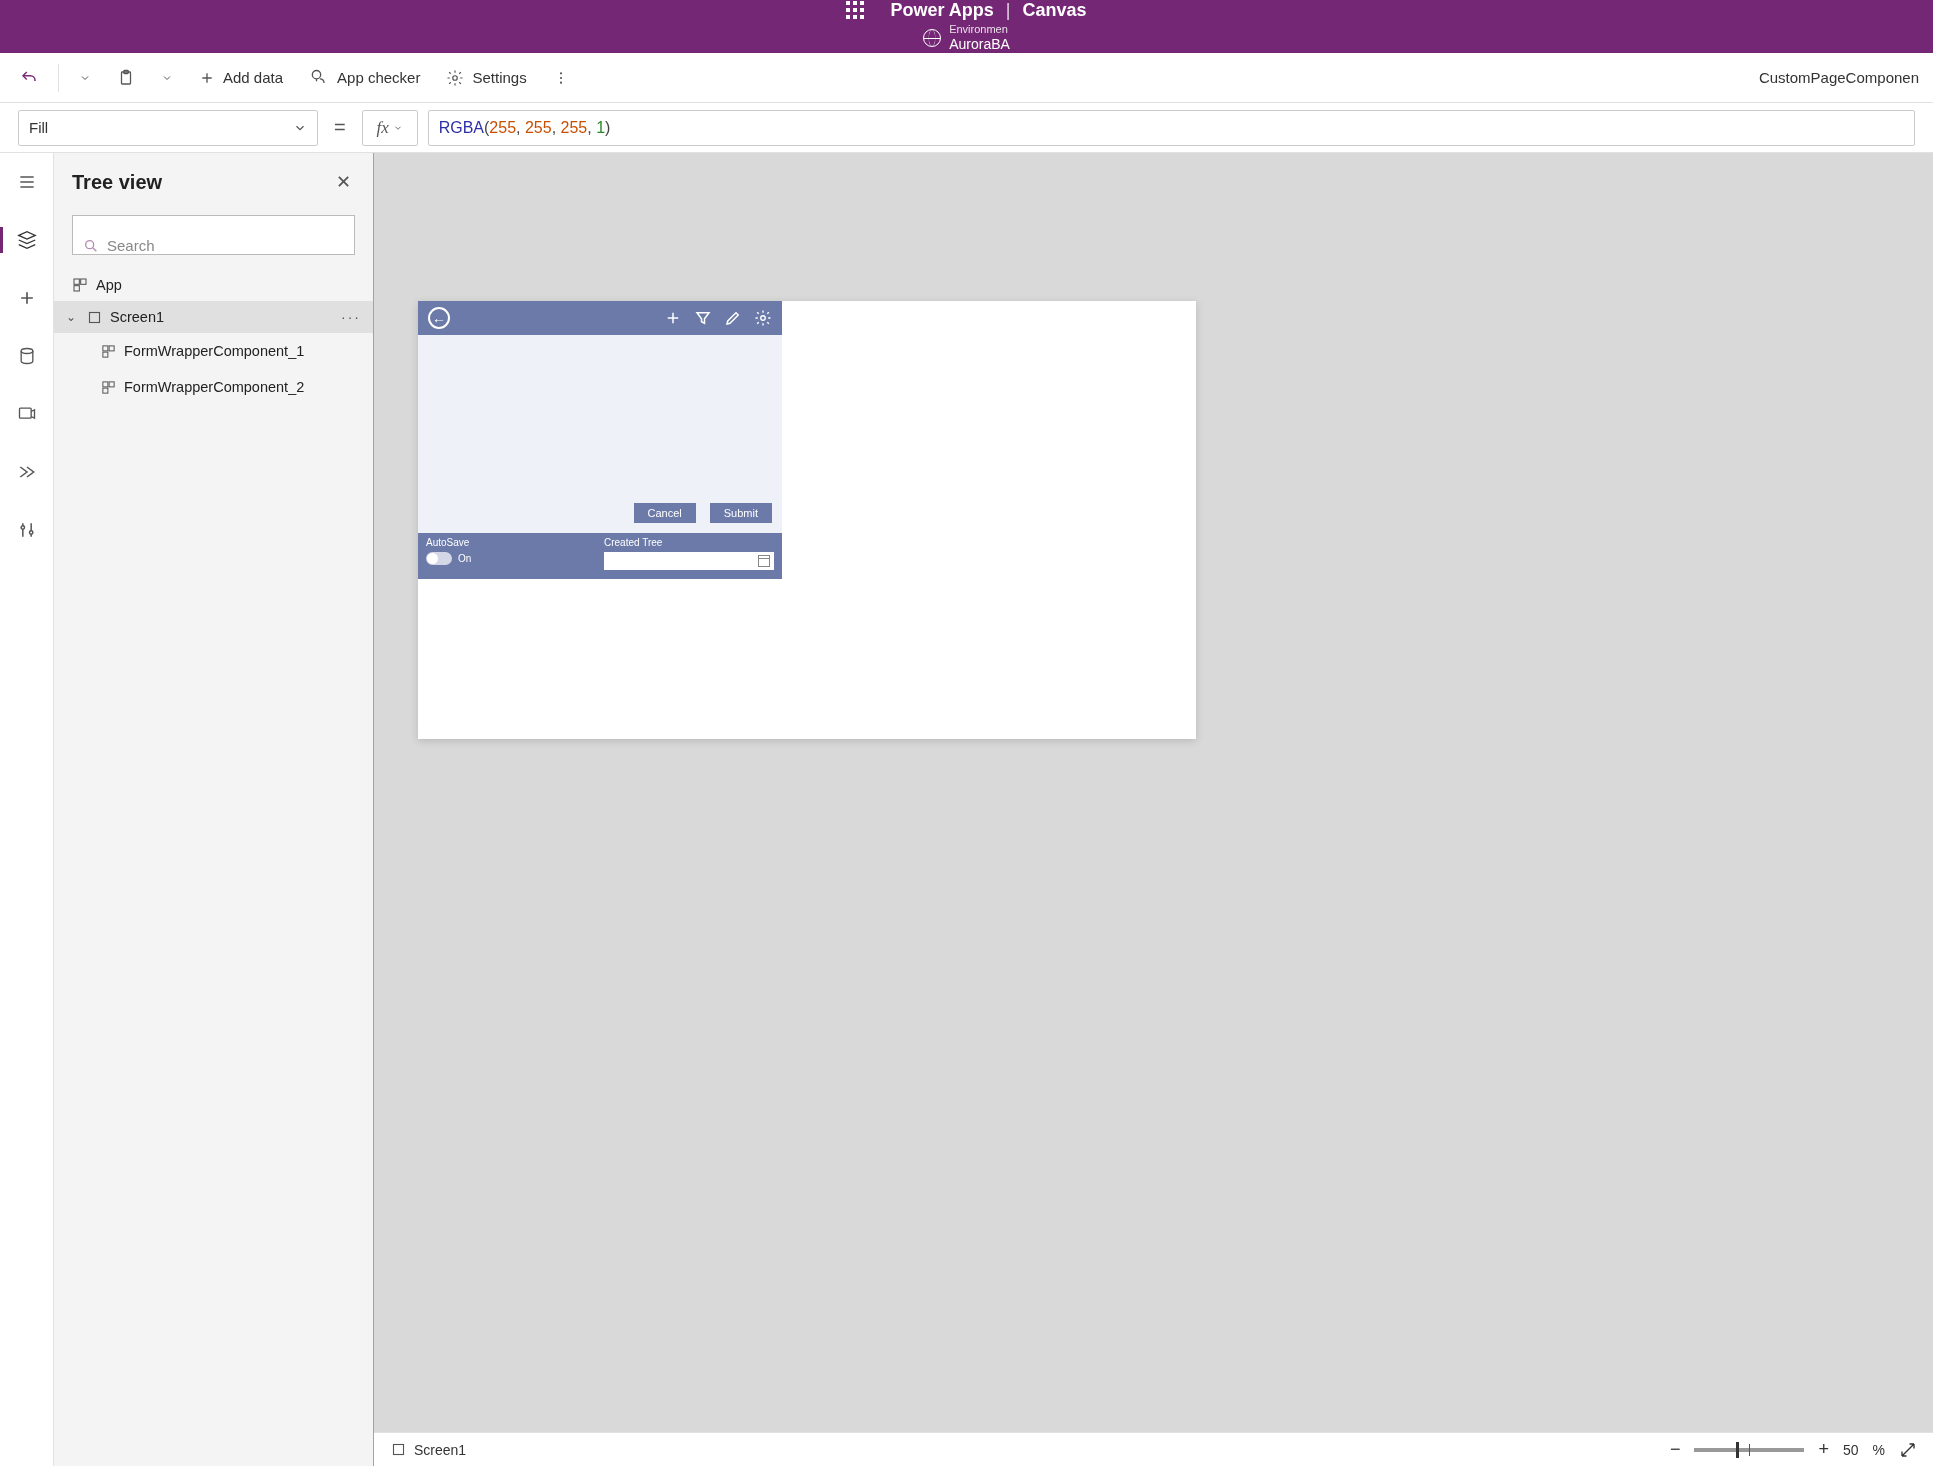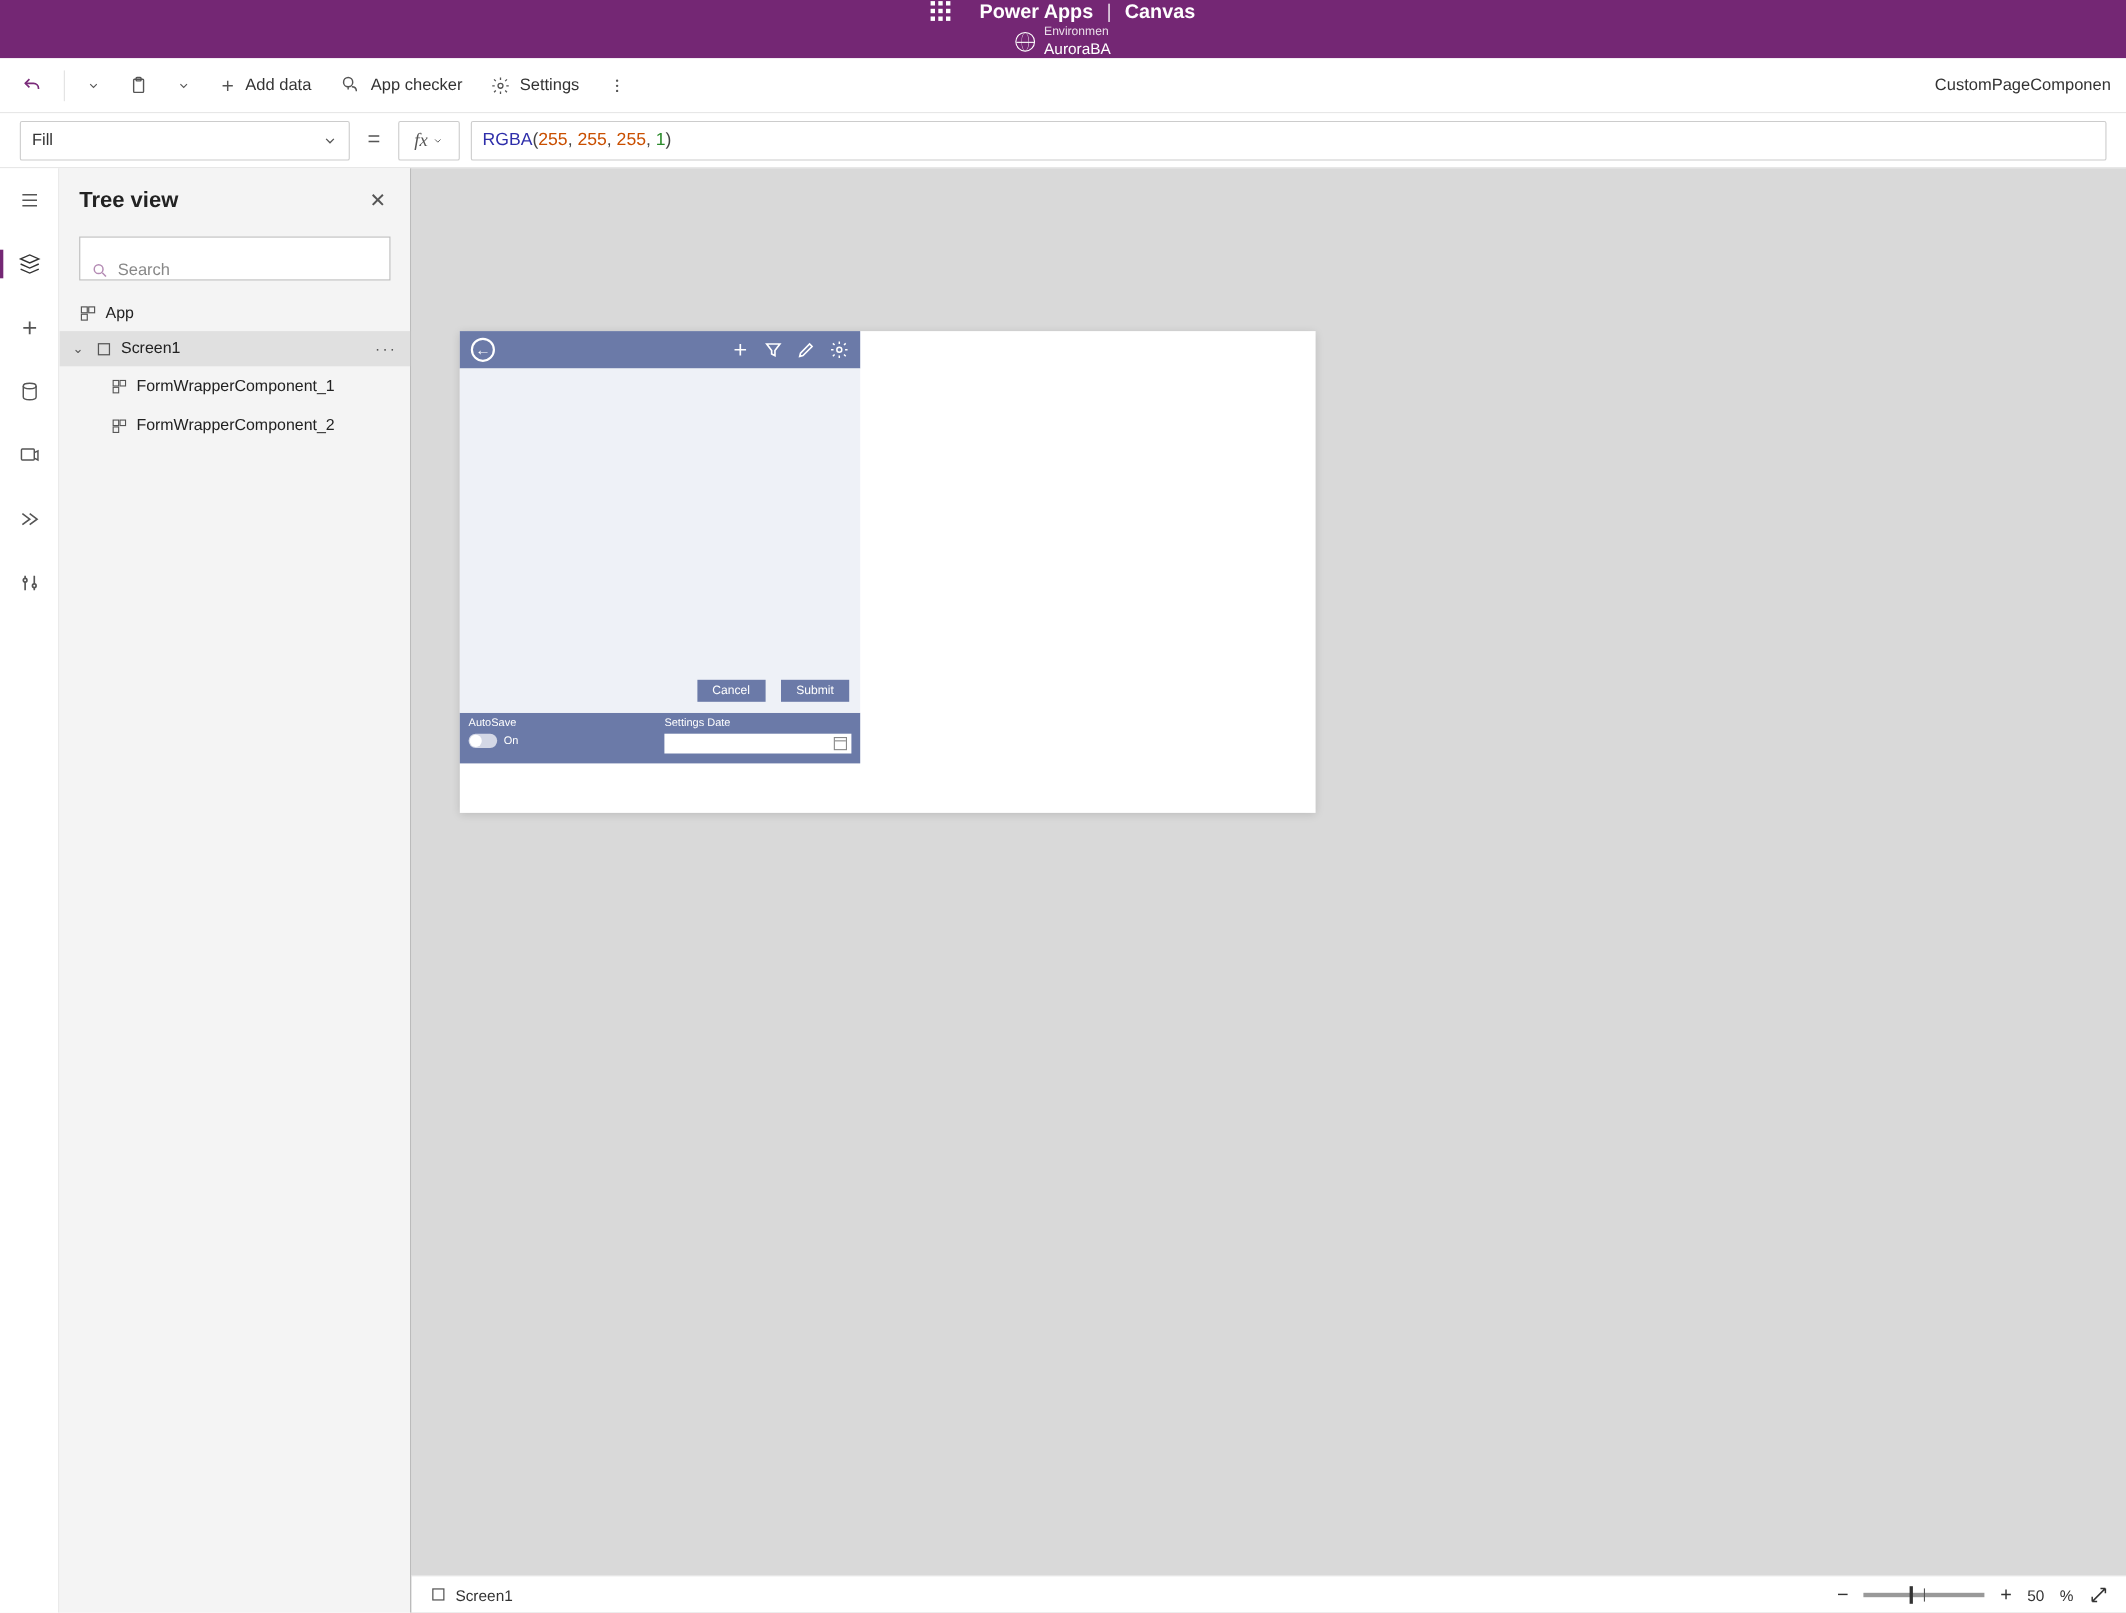--- a/index.html
+++ b/index.html
@@ -93,21 +93,21 @@
   .chev { width:14px; text-align:center; color:#555; font-size:12px;}
   .icon-mini { width:16px; height:16px; display:inline-flex; align-items:center; justify-content:center; }
   
   
   .canvas-area { flex:1; background:#d9d9d9; position:relative; overflow:hidden; }
   .canvas-page { position:absolute; left:44px; top:148px; width:778px; height:438px; background:#fff; box-shadow:0 2px 8px rgba(0,0,0,0.15); }
   .preview-inner { position:absolute; left:0; top:0; width:364px; height:364px; }
   .preview-header { background:#6b7aa8; height:34px; display:flex; align-items:center; justify-content:space-between; padding:0 10px; }
   .preview-header .circle-back { width:22px; height:22px; border:2px solid #fff; border-radius:50%; display:flex; align-items:center; justify-content:center; color:#fff; font-size:14px;}
   .preview-header .icons-right { display:flex; gap:12px; color:#fff; font-size:18px; align-items:center;}
-  .preview-body { background:#eef1f7; height:313px; position:relative; }
+  .preview-body { background:#eef1f7; height:198px; position:relative; }
   .preview-buttons { position:absolute; right:10px; bottom:10px; display:flex; gap:14px;}
   .pbtn { background:#6b7aa8; color:#fff; font-size:11px; padding:4px 14px; cursor:pointer; border:none;}
   .preview-footer { background:#6b7aa8; height:46px; display:flex; color:#fff; padding:4px 8px; gap:8px;}
   .footer-col { flex:1; display:flex; flex-direction:column; gap:4px; font-size:10px;}
   .toggle-wrap { display:flex; align-items:center; gap:6px;}
   .toggle { width:26px; height:13px; background:#d4d8e6; border-radius:7px; position:relative;}
   .toggle::after { content:""; position:absolute; left:1px; top:1px; width:11px; height:11px; background:#fff; border-radius:50%; }
   .date-input { background:#fff; height:18px; display:flex; align-items:center; justify-content:flex-end; padding:0 4px;}
   .cal-icon { width:12px; height:12px; border:1px solid #888; position:relative;}
   .cal-icon::before{content:"";position:absolute;top:2px;left:0;right:0;border-top:1px solid #888;}
@@ -382,21 +382,21 @@
         </div>
         <div class="preview-footer">
           <div class="footer-col">
             <span>AutoSave</span>
             <div class="toggle-wrap">
               <div class="toggle"></div>
               <span>On</span>
             </div>
           </div>
           <div class="footer-col">
-            <span>Settings Date</span>
+            <span>Created Tree</span>
             <div class="date-input">
               <span class="cal-icon"></span>
             </div>
           </div>
         </div>
       </div>
     </div>
 
     <div class="status-bar">
       <div class="status-left">

